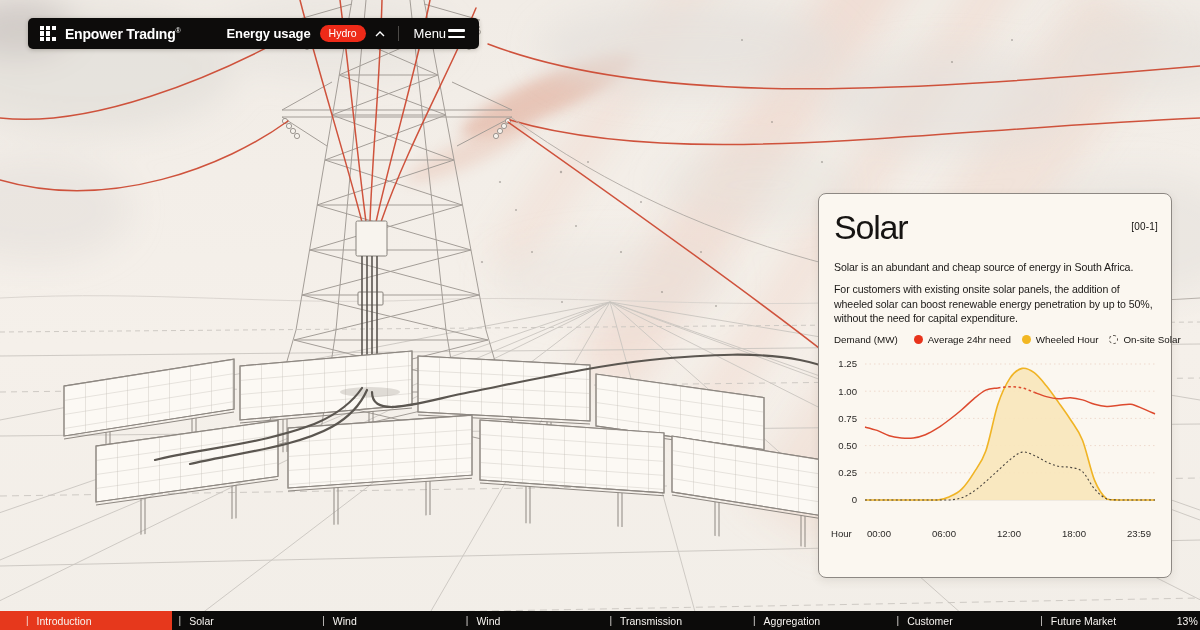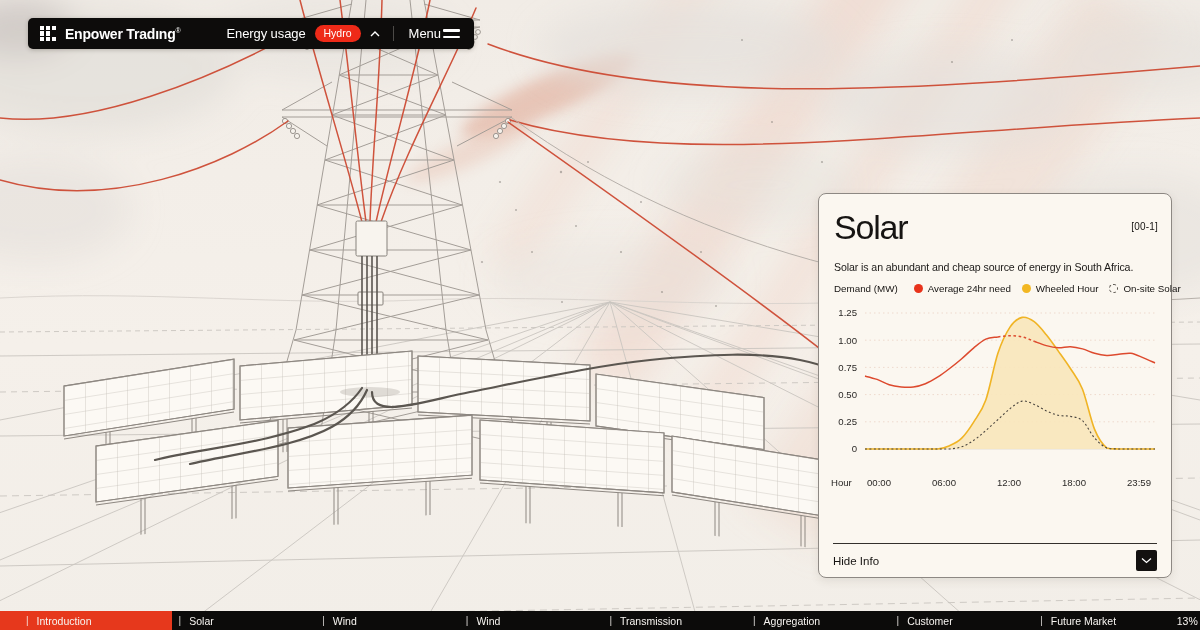--- a/index.html
+++ b/index.html
@@ -10,21 +10,21 @@
   
   .topbar{position:absolute;left:28px;top:18px;height:31px;background:#0d0c0b;border-radius:5px;
     display:flex;align-items:center;padding:0 14px 0 12px;color:#fff;box-shadow:0 1px 4px rgba(40,30,20,.25);}
   .brand{display:flex;align-items:center;gap:9px;cursor:pointer;}
   .logo-grid{display:grid;grid-template-columns:repeat(3,4.4px);grid-template-rows:repeat(3,4.4px);gap:1.4px;}
   .logo-grid i{background:#fff;display:block;}
   .logo-grid i.gap{background:transparent;}
   .brand-name{font-size:14px;font-weight:700;letter-spacing:-.2px;white-space:nowrap;}
   .brand-name sup{font-size:7px;font-weight:400;vertical-align:super;}
   .usage{display:flex;align-items:center;gap:9px;margin-left:46px;cursor:pointer;}
-  .usage-label{font-size:13px;letter-spacing:-.1px;}
+  .usage-label{font-size:13px;letter-spacing:-.1px;font-weight:bold;}
   .pill{background:#ee2a18;color:#fff;font-size:10.5px;padding:2.5px 9px 3.5px;border-radius:9px;line-height:1;}
   .vdiv{width:1px;height:15px;background:#4c4a47;margin:0 15px 0 13px;}
   .menu{display:flex;align-items:center;gap:2px;cursor:pointer;}
   .menu-label{font-size:13px;}
   .burger{display:flex;flex-direction:column;gap:4px;}
   .burger i{display:block;width:17px;height:2.2px;background:#fff;border-radius:1px;}
 
   
   .card{position:absolute;left:818px;top:193px;width:354px;height:385px;background:#fbf7f0;
     border:1px solid #8d8883;border-radius:8px;box-sizing:border-box;padding:0 14px;
@@ -314,20 +314,21 @@
           <i></i>
           <i></i>
         </span>
     </div>
   </header>
 
   <aside class="card">
     <span class="card-index">[00-1]</span>
     <h1 class="card-title">Solar</h1>
     <p class="card-p first">Solar is an abundant and cheap source of energy in South Africa.</p>
+    <p class="card-p">For customers with existing onsite solar panels, the addition of wheeled solar can boost renewable energy penetration by up to 50%, without the need for capital expenditure.</p>
 
     <div class="legend-row">
       <span>Demand (MW)</span>
       <span class="legend-items">
         <span class="legend-item">
           <span class="dot red"></span>
           <span>Average 24hr need</span>
         </span>
         <span class="legend-item">
           <span class="dot yellow"></span>
@@ -362,28 +363,20 @@
           <text x="0" y="189" text-anchor="start" class="tick">Hour</text>
           <path d="M34,152 C36,152 42.1,152 46.1,152 C50.1,152 54.2,152 58.2,152 C62.2,152 66.3,152 70.3,152 C74.3,152 78.3,152 82.3,152 C86.3,152 90.4,152 94.4,152 C98.4,152 102.5,152 106.5,152 C110.5,151.5 114.6,150.5 118.6,148.7 C122.6,146.9 126.7,145.1 130.7,141.1 C134.7,137.1 138.8,131.2 142.8,124.8 C146.8,118.5 150.8,114.4 154.8,103 C158.8,91.6 162.9,68.5 166.9,56.3 C170.9,44.2 175,36.1 179,30.1 C183,24.1 187.1,21.3 191.1,20.4 C195.1,19.5 199.2,21.8 203.2,24.7 C207.2,27.6 211.3,32.9 215.3,37.8 C219.3,42.7 223.3,48.5 227.3,54.1 C231.3,59.7 235.4,65.2 239.4,71.5 C243.4,77.9 247.5,82.1 251.5,92.2 C255.5,102.4 259.6,122.6 263.6,132.4 C267.6,142.2 271.7,147.6 275.7,150.9 C279.7,152 283.8,151.8 287.8,152 C291.8,152 295.8,152 299.8,152 C303.8,152 307.9,152 311.9,152 C315.9,152 322,152 324,152 L324,152 L34,152 Z" fill="#f8e6bc" fill-opacity="0.92" stroke="none"></path>
           <path d="M34,152 C36,152 42.1,152 46.1,152 C50.1,152 54.2,152 58.2,152 C62.2,152 66.3,152 70.3,152 C74.3,152 78.3,152 82.3,152 C86.3,152 90.4,152 94.4,152 C98.4,152 102.5,152 106.5,152 C110.5,151.5 114.6,150.5 118.6,148.7 C122.6,146.9 126.7,145.1 130.7,141.1 C134.7,137.1 138.8,131.2 142.8,124.8 C146.8,118.5 150.8,114.4 154.8,103 C158.8,91.6 162.9,68.5 166.9,56.3 C170.9,44.2 175,36.1 179,30.1 C183,24.1 187.1,21.3 191.1,20.4 C195.1,19.5 199.2,21.8 203.2,24.7 C207.2,27.6 211.3,32.9 215.3,37.8 C219.3,42.7 223.3,48.5 227.3,54.1 C231.3,59.7 235.4,65.2 239.4,71.5 C243.4,77.9 247.5,82.1 251.5,92.2 C255.5,102.4 259.6,122.6 263.6,132.4 C267.6,142.2 271.7,147.6 275.7,150.9 C279.7,152 283.8,151.8 287.8,152 C291.8,152 295.8,152 299.8,152 C303.8,152 307.9,152 311.9,152 C315.9,152 322,152 324,152" fill="none" stroke="#f0b425" stroke-width="1.6"></path>
           <path d="M34,152 C36,152 42.1,152 46.1,152 C50.1,152 54.2,152 58.2,152 C62.2,152 66.3,152 70.3,152 C74.3,152 78.3,152 82.3,152 C86.3,152 90.4,152 94.4,152 C98.4,152 102.5,152 106.5,152 C110.5,152 114.6,152 118.6,152 C122.6,151.6 126.7,151.3 130.7,149.8 C134.7,148.4 138.8,146 142.8,143.3 C146.8,140.6 150.8,137 154.8,133.5 C158.8,130.1 162.9,126.2 166.9,122.6 C170.9,119 175,114.8 179,111.7 C183,108.6 187.1,104.8 191.1,104.1 C195.1,103.4 199.2,105.8 203.2,107.4 C207.2,109 211.3,112.1 215.3,113.9 C219.3,115.7 223.3,117.4 227.3,118.3 C231.3,119.2 235.4,118.5 239.4,119.4 C243.4,120.3 247.5,120.1 251.5,123.7 C255.5,127.3 259.6,136.6 263.6,141.1 C267.6,145.6 271.7,149.1 275.7,150.9 C279.7,152 283.8,151.8 287.8,152 C291.8,152 295.8,152 299.8,152 C303.8,152 307.9,152 311.9,152 C315.9,152 322,152 324,152" fill="none" stroke="#4a453f" stroke-width="1.1" stroke-dasharray="2 2.4"></path>
           <path d="M34,79.1 C36,79.6 42.1,81 46.1,82.4 C50.1,83.9 54.2,86.5 58.2,87.8 C62.2,89.1 66.3,89.6 70.3,90 C74.3,90.4 78.3,90.6 82.3,90 C86.3,89.5 90.4,88.3 94.4,86.7 C98.4,85.1 102.5,82.7 106.5,80.2 C110.5,77.7 114.6,74.6 118.6,71.5 C122.6,68.4 126.7,65.2 130.7,61.7 C134.7,58.3 138.8,54.1 142.8,50.8 C146.8,47.5 150.8,43.9 154.8,42.1 C158.8,40.3 162.9,40.5 166.9,39.9" fill="none" stroke="#dd4a2e" stroke-width="1.5"></path>
           <path d="M166.9,39.9 C170.9,39.3 175,38.8 179,38.8 C183,38.8 187.1,39 191.1,39.9 C195.1,40.8 199.2,42.8 203.2,44.3" fill="none" stroke="#dd4a2e" stroke-width="1.5" stroke-dasharray="2.6 2.6"></path>
           <path d="M203.2,44.3 C207.2,45.8 211.3,47.5 215.3,48.6 C219.3,49.7 223.3,50.6 227.3,50.8 C231.3,51 235.4,49.5 239.4,49.7 C243.4,49.9 247.5,50.8 251.5,51.9 C255.5,53 259.6,55.2 263.6,56.3 C267.6,57.4 271.7,58.2 275.7,58.4 C279.7,58.6 283.8,57.7 287.8,57.3 C291.8,57 295.8,55.8 299.8,56.3 C303.8,56.9 307.9,59 311.9,60.6 C315.9,62.2 322,65.1 324,66" fill="none" stroke="#dd4a2e" stroke-width="1.5"></path>
         </svg>
     </div>
 
-    <div class="card-footer">
-      <span class="hide-info-label">Hide Info</span>
-      <span class="hide-info-btn">
-        <svg width="11" height="7" viewBox="0 0 11 7">
-          <path d="M1,1.5 L5.5,5.5 L10,1.5" fill="none" stroke="#fff" stroke-width="1.3"></path>
-        </svg>
-      </span>
-    </div>
   </aside>
 
   <nav class="fnav">
     <span class="fnav-item active">
         <span class="pipe">|</span>
         <span>Introduction</span>
       </span>
     <span class="fnav-item">
         <span class="pipe">|</span>
         <span>Solar</span>

